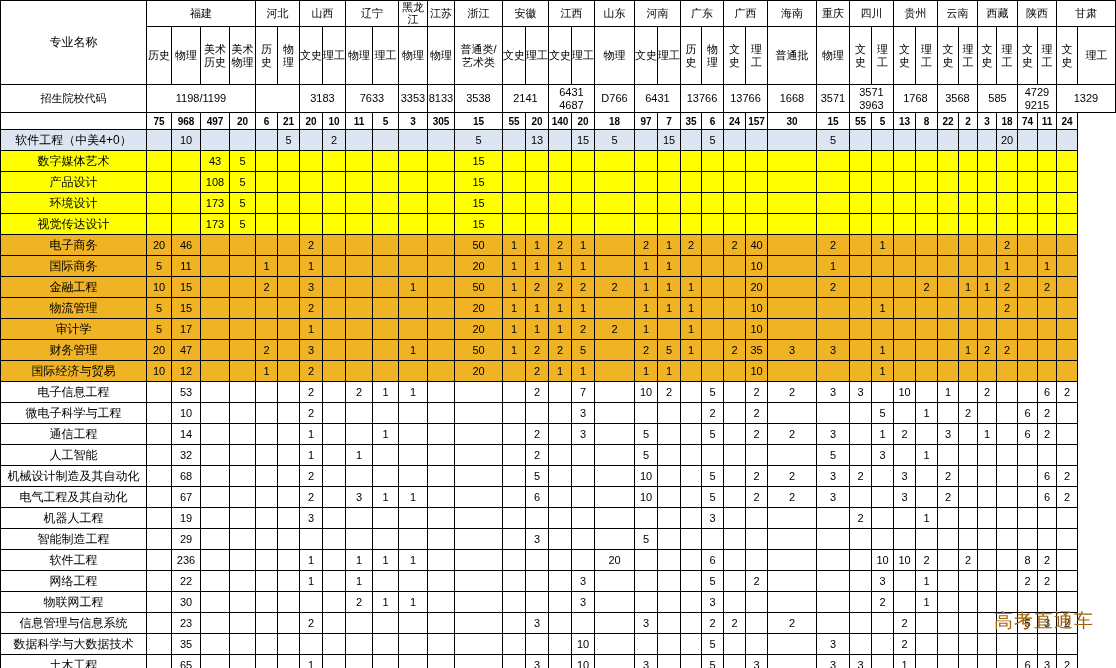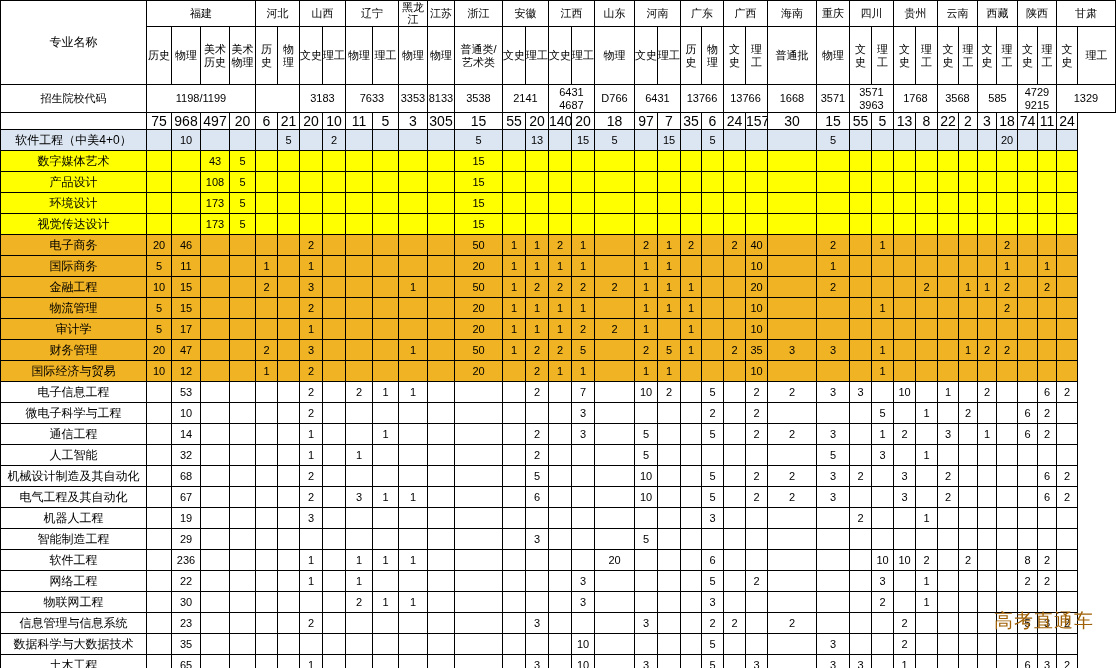--- a/index.html
+++ b/index.html
@@ -4,21 +4,21 @@
 <style>
   html,body{margin:0;padding:0;background:#fff;}
   body{font-family:"Liberation Sans","DejaVu Sans",sans-serif;}
   #sheet{width:1116px;height:668px;position:relative;overflow:hidden;background:#fff;}
   table{border-collapse:collapse;table-layout:fixed;width:1116px;}
   td,th{border:1px solid #000;font-size:11px;text-align:center;vertical-align:middle;padding:0;overflow:hidden;white-space:nowrap;color:#000;font-weight:normal;}
   .prov{height:26px;font-size:12px;}
   .sub{height:58px;font-size:11px;line-height:1.1;}
   .namecell{font-size:12px;}
   .coderow td{height:27px;font-size:11px;}
-  .cntrow td{height:16px;font-size:14px;}
+  .cntrow td{height:16px;font-size:10px;font-weight:bold;}
   .datarow td{height:20px;}
   .name{font-size:12px;}
   .blue{background:#dce6f2;}
   .yellow{background:#ffff00;}
   .orange{background:#f0b323;}
   .white{background:#ffffff;}
   .wm{position:absolute;right:22px;bottom:34px;font-size:19px;color:#a16207;letter-spacing:1px;}
 </style>
 </head>
 <body>

